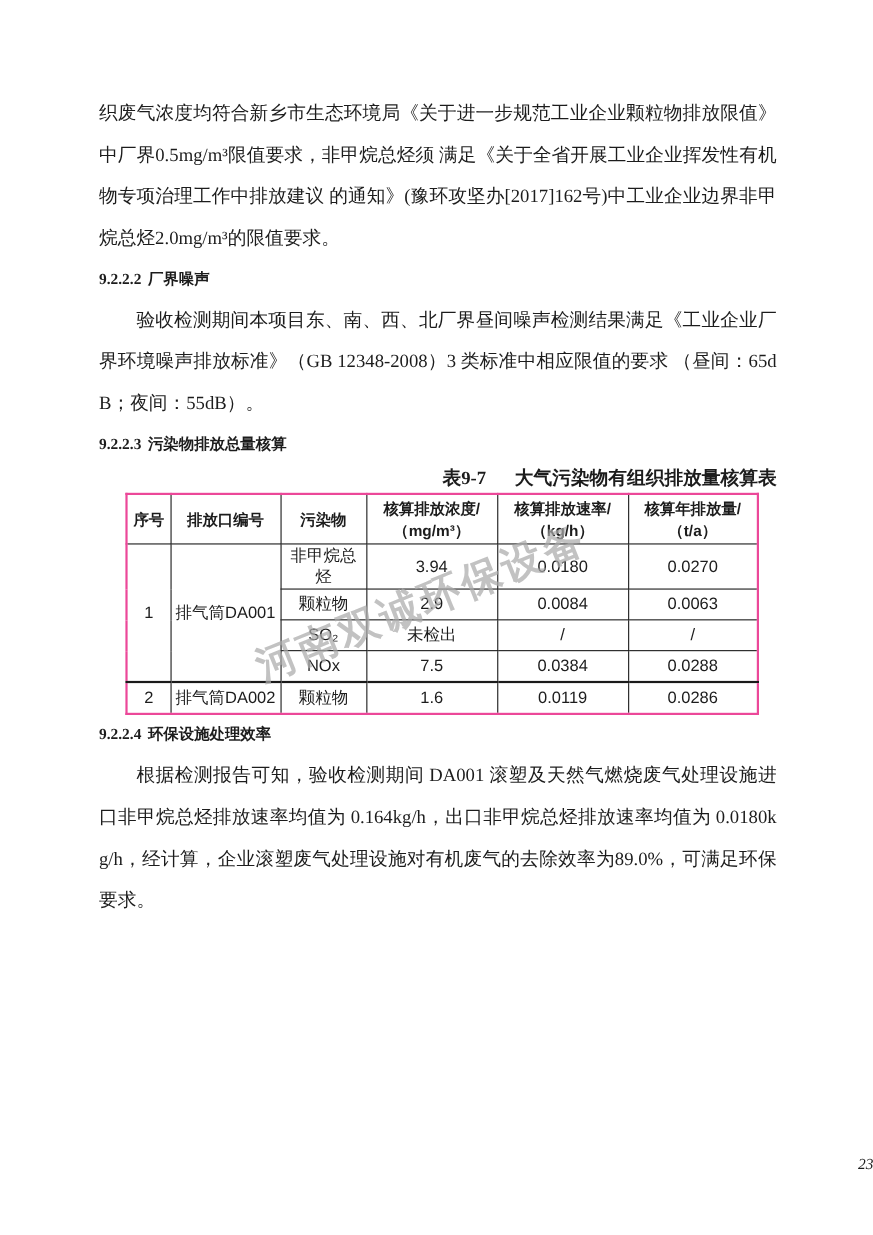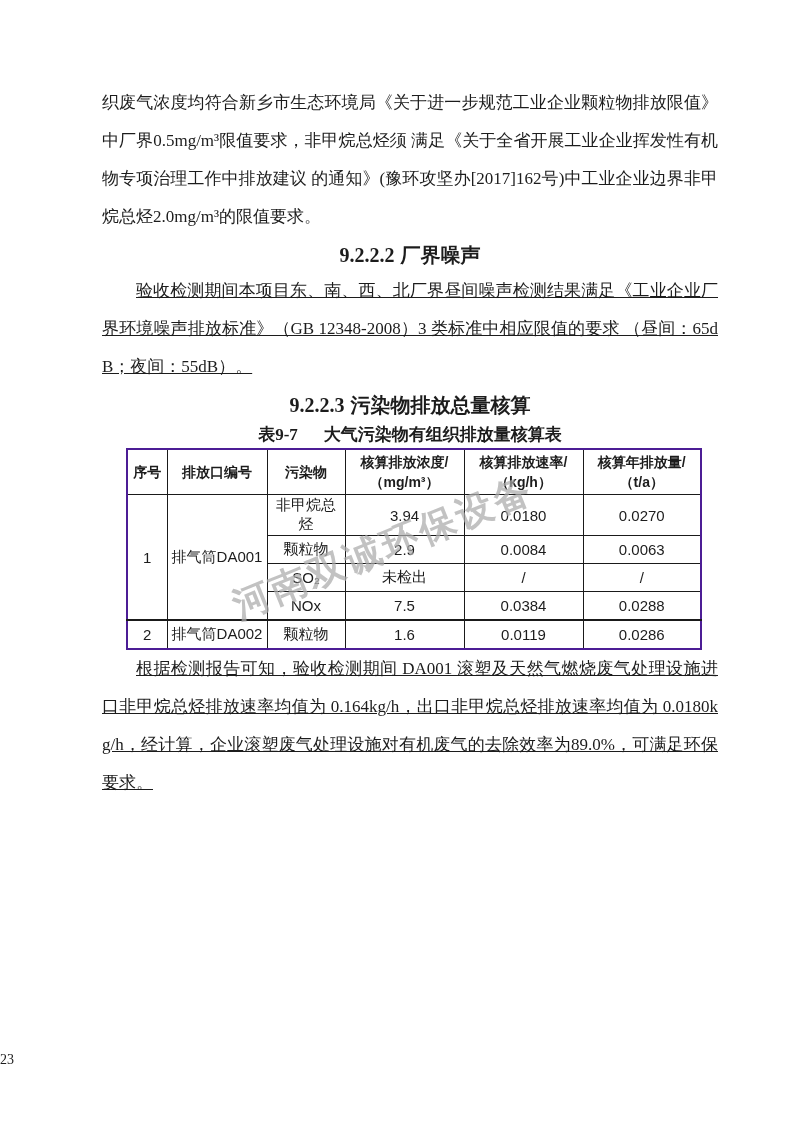--- a/index.html
+++ b/index.html
@@ -6,54 +6,53 @@
   body {
     width: 794px; height: 1123px;
     background: #ffffff;
     position: relative;
     overflow: hidden;
     font-family: "Liberation Serif", "DejaVu Serif", serif;
     color: #1c1c1c;
   }
   .content {
     position: absolute;
-    left: 102px; top: 84px;
+    left: 90px; top: 84px;
     width: 616px;
     z-index: 1;
   }
   p.body-text {
     font-size: 17px;
     line-height: 38px;
     text-align: justify;
     margin: 0;
     word-break: break-all;
   }
-  p.indent { text-indent: 2em; text-decoration: underline; }
+  p.indent { text-indent: 2em; }
   .sec-heading {
-    font-size: 20px;
+    font-size: 14px;
     font-weight: bold;
     line-height: 24px;
     margin: 7px 0 5px 0;
-    text-align: center;
   }
   .sec-heading .num { font-family: "Liberation Serif", "DejaVu Serif", serif; margin-right: 6px; }
   .tbl-title {
     font-size: 17px;
     font-weight: bold;
-    text-align: center;
+    text-align: right;
     line-height: 26px;
     margin: 2px 0 0 0;
   }
   .tbl-title .tbl-no { margin-right: 26px; }
   table.emissions {
     border-collapse: collapse;
     table-layout: fixed;
     width: 574px;
     margin-left: 24px;
-    border: 2px solid #4c1d95;
+    border: 2px solid #ec4899;
     background: transparent;
   }
   table.emissions th, table.emissions td {
     border: 1px solid #1a1a1a;
     text-align: center;
     vertical-align: middle;
     padding: 1px 2px;
     overflow: hidden;
   }
   table.emissions thead th {
@@ -81,23 +80,24 @@
     color: rgba(170, 170, 170, 0.72);
     white-space: nowrap;
     z-index: 5;
     pointer-events: none;
     font-family: "Liberation Sans", "DejaVu Sans", sans-serif;
   }
   .page-number {
     position: absolute;
     left: 0; right: 0;
     top: 1052px;
-    text-align: left;
+    text-align: right;
     font-size: 14px;
     z-index: 1;
+    font-style: italic;
   }
 </style>
 </head>
 <body>
 
 <div class="content">
 
   <p class="body-text">织废气浓度均符合新乡市生态环境局《关于进一步规范工业企业颗粒物排放限值》中厂界0.5mg/m³限值要求，非甲烷总烃须 满足《关于全省开展工业企业挥发性有机物专项治理工作中排放建议 的通知》(豫环攻坚办[2017]162号)中工业企业边界非甲烷总烃2.0mg/m³的限值要求。</p>
 
   <div class="sec-heading">
@@ -164,19 +164,22 @@
         <td>排气筒DA002</td>
         <td>颗粒物</td>
         <td>1.6</td>
         <td>0.0119</td>
         <td>0.0286</td>
       </tr>
     </tbody>
   </table>
 
 
+  <div class="sec-heading">
+    <span class="num">9.2.2.4</span><span>环保设施处理效率</span>
+  </div>
   <p class="body-text indent">根据检测报告可知，验收检测期间 DA001 滚塑及天然气燃烧废气处理设施进口非甲烷总烃排放速率均值为 0.164kg/h，出口非甲烷总烃排放速率均值为 0.0180kg/h，经计算，企业滚塑废气处理设施对有机废气的去除效率为89.0%，可满足环保要求。</p>
 
 </div>
 
 <div class="watermark">河南双诚环保设备</div>
 
 <div class="page-number">23</div>
 
 </body></html>

